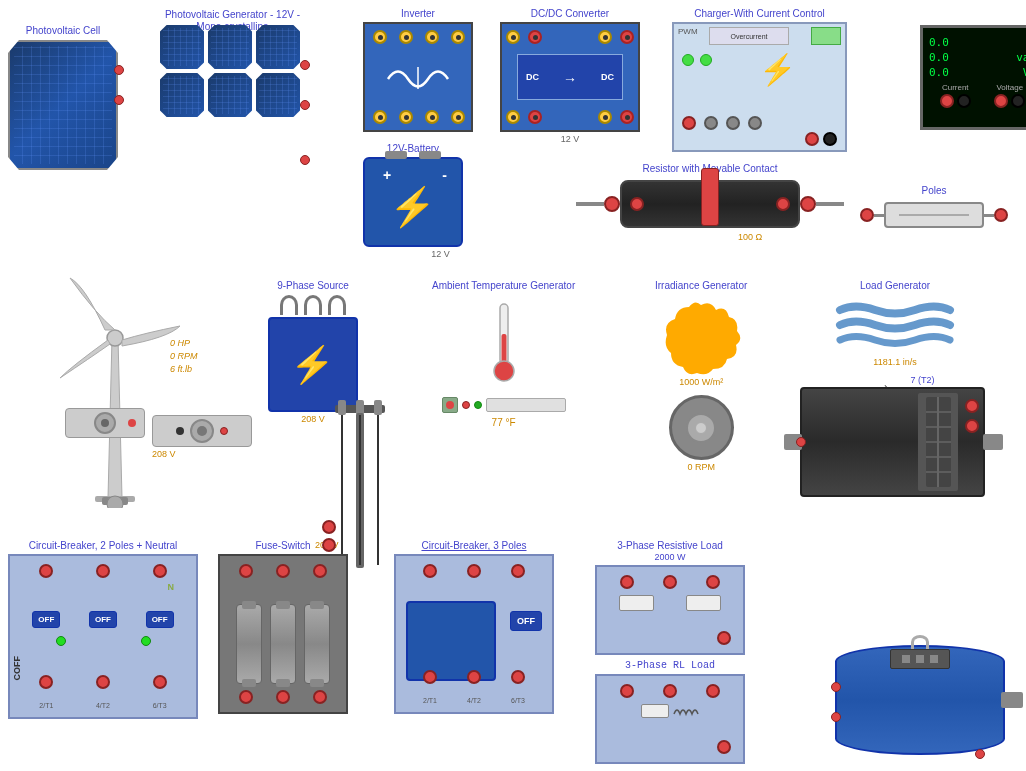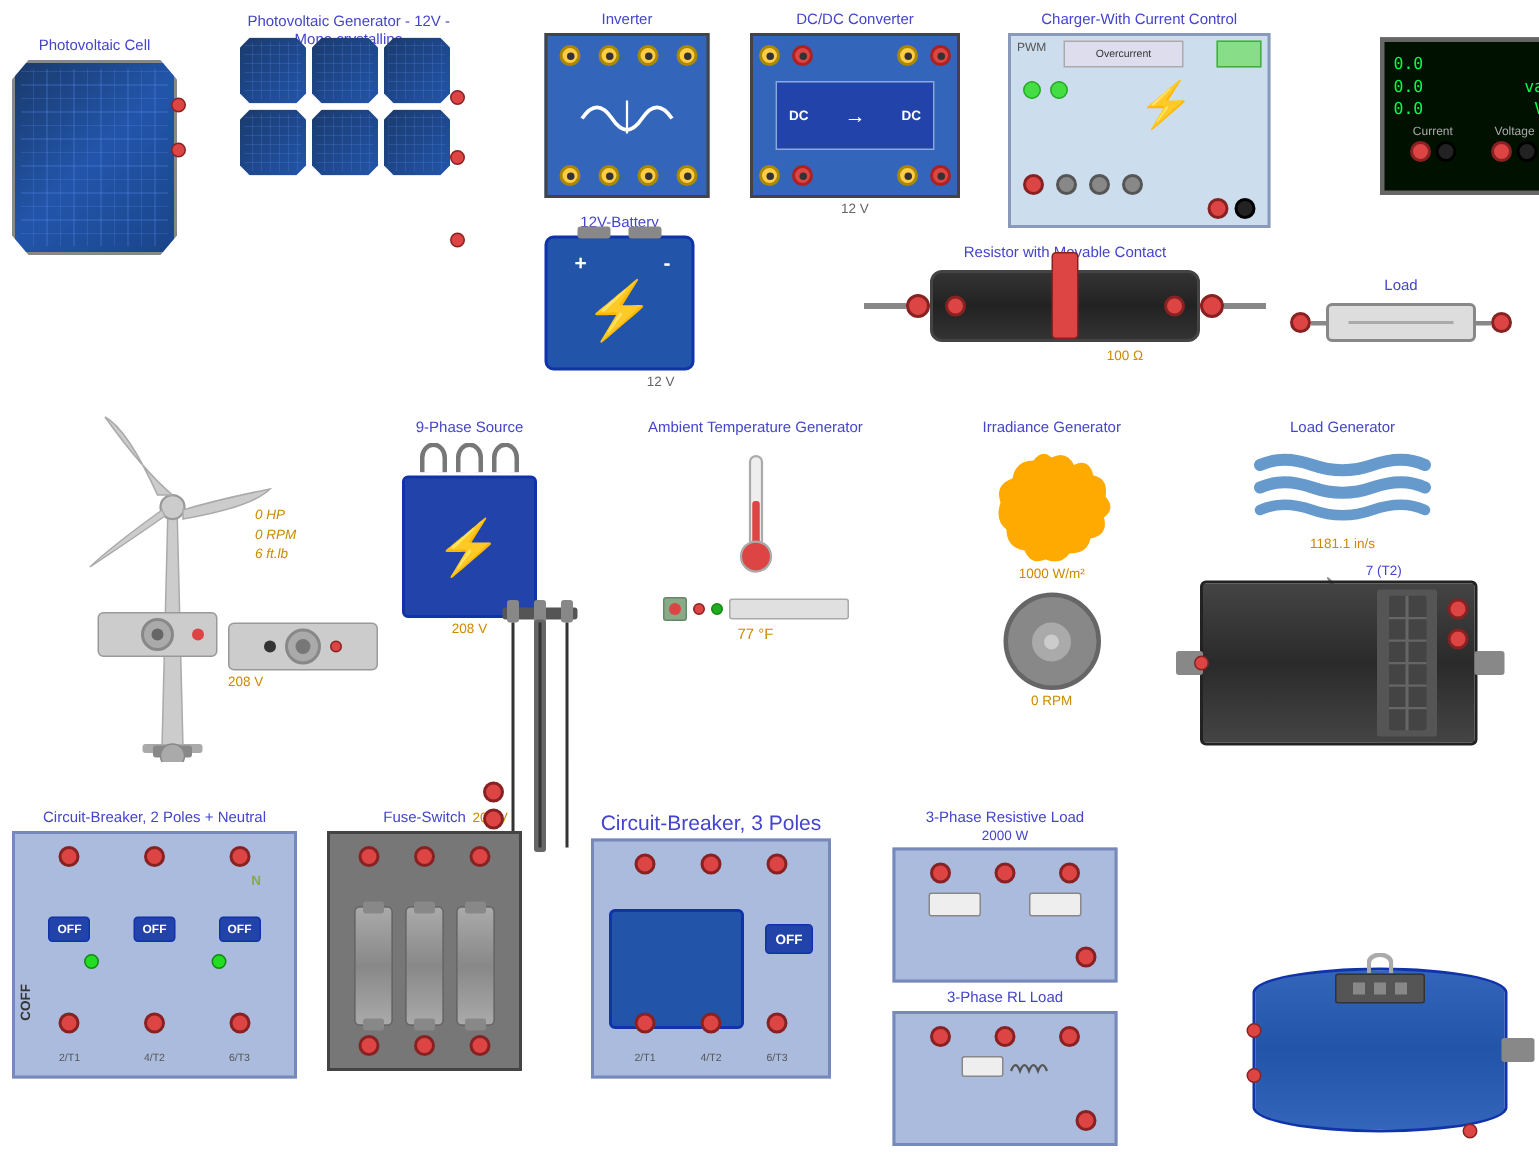--- a/index.html
+++ b/index.html
@@ -246,21 +246,21 @@
     </div>
 
     <div style="width:16px;height:16px;border-radius:50%;background:#dd4444;border:2px solid #882222;"></div>
 
     <div style="width:28px;height:4px;background:#888;"></div>
   </div>
   <span style="color:#cc8800;font-size:9px;margin-top:4px;margin-left:80px;">100 Ω</span>
 </div>
 
 <div style="position:absolute; left:860px; top:185px; display:flex; flex-direction:column; align-items:center;">
-  <span style="color:#4444cc; font-size:10px; margin-bottom:6px;">Load</span>
+  <span style="color:#4444cc; font-size:10px; margin-bottom:6px;">Poles</span>
   <div style="position:relative;display:flex;align-items:center;">
     <div style="width:14px;height:14px;border-radius:50%;background:#dd4444;border:2px solid #882222;"></div>
     <div style="width:10px;height:3px;background:#888;"></div>
     <div style="width:100px;height:26px;background:#ddd;border:2px solid #888;border-radius:4px;display:flex;align-items:center;justify-content:center;">
       <div style="width:70px;height:2px;background:#aaa;"></div>
     </div>
     <div style="width:10px;height:3px;background:#888;"></div>
     <div style="width:14px;height:14px;border-radius:50%;background:#dd4444;border:2px solid #882222;"></div>
   </div>
 </div>
@@ -491,21 +491,21 @@
 
     <div style="position:absolute;bottom:8px;left:0;right:0;display:flex;justify-content:space-around;padding:0 8px;">
       <div style="width:14px;height:14px;border-radius:50%;background:#dd4444;border:2px solid #882222;"></div>
       <div style="width:14px;height:14px;border-radius:50%;background:#dd4444;border:2px solid #882222;"></div>
       <div style="width:14px;height:14px;border-radius:50%;background:#dd4444;border:2px solid #882222;"></div>
     </div>
   </div>
 </div>
 
 <div style="position:absolute; left:394px; top:540px; display:flex; flex-direction:column; align-items:center;">
-  <span style="color:#4444cc; font-size:14px; margin-bottom:3px;">Circuit-Breaker, 3 Poles</span>
+  <span style="color:#4444cc; font-size:10px; margin-bottom:3px;text-decoration:underline;">Circuit-Breaker, 3 Poles</span>
   <div style="width:160px;height:160px;background:#aabbdd;border:2px solid #7788bb;position:relative;">
 
     <div style="position:absolute;top:8px;left:0;right:0;display:flex;justify-content:space-around;padding:0 12px;">
       <div style="width:14px;height:14px;border-radius:50%;background:#dd4444;border:2px solid #882222;"></div>
       <div style="width:14px;height:14px;border-radius:50%;background:#dd4444;border:2px solid #882222;"></div>
       <div style="width:14px;height:14px;border-radius:50%;background:#dd4444;border:2px solid #882222;"></div>
     </div>
 
     <div style="position:absolute;top:55px;right:10px;background:#2244aa;color:white;font-size:9px;font-weight:bold;padding:4px 6px;border-radius:3px;border:1px solid #1133aa;width:32px;text-align:center;">OFF</div>
 
@@ -541,21 +541,21 @@
       <div style="width:35px;height:16px;background:#eee;border:1px solid #888;border-radius:2px;"></div>
     </div>
 
     <div style="position:absolute;bottom:8px;right:12px;">
       <div style="width:14px;height:14px;border-radius:50%;background:#dd4444;border:2px solid #882222;"></div>
     </div>
   </div>
 </div>
 
 <div style="position:absolute; left:595px; top:660px; display:flex; flex-direction:column; align-items:center;">
-  <span style="color:#4444cc; font-size:10px; margin-bottom:3px;">3-Phase RL Load</span>
+  <span style="color:#4444cc; font-size:10px; margin-bottom:3px;font-family:Liberation Mono, monospace;">3-Phase RL Load</span>
   <div style="width:150px;height:90px;background:#aabbdd;border:2px solid #7788bb;position:relative;">
 
     <div style="position:absolute;top:8px;left:0;right:0;display:flex;justify-content:space-around;padding:0 8px;">
       <div style="width:14px;height:14px;border-radius:50%;background:#dd4444;border:2px solid #882222;"></div>
       <div style="width:14px;height:14px;border-radius:50%;background:#dd4444;border:2px solid #882222;"></div>
       <div style="width:14px;height:14px;border-radius:50%;background:#dd4444;border:2px solid #882222;"></div>
     </div>
 
     <div style="position:absolute;top:28px;left:0;right:0;display:flex;justify-content:space-around;align-items:center;padding:0 8px;gap:4px;flex-direction:column;">
       <div style="display:flex;gap:3px;align-items:center;">

